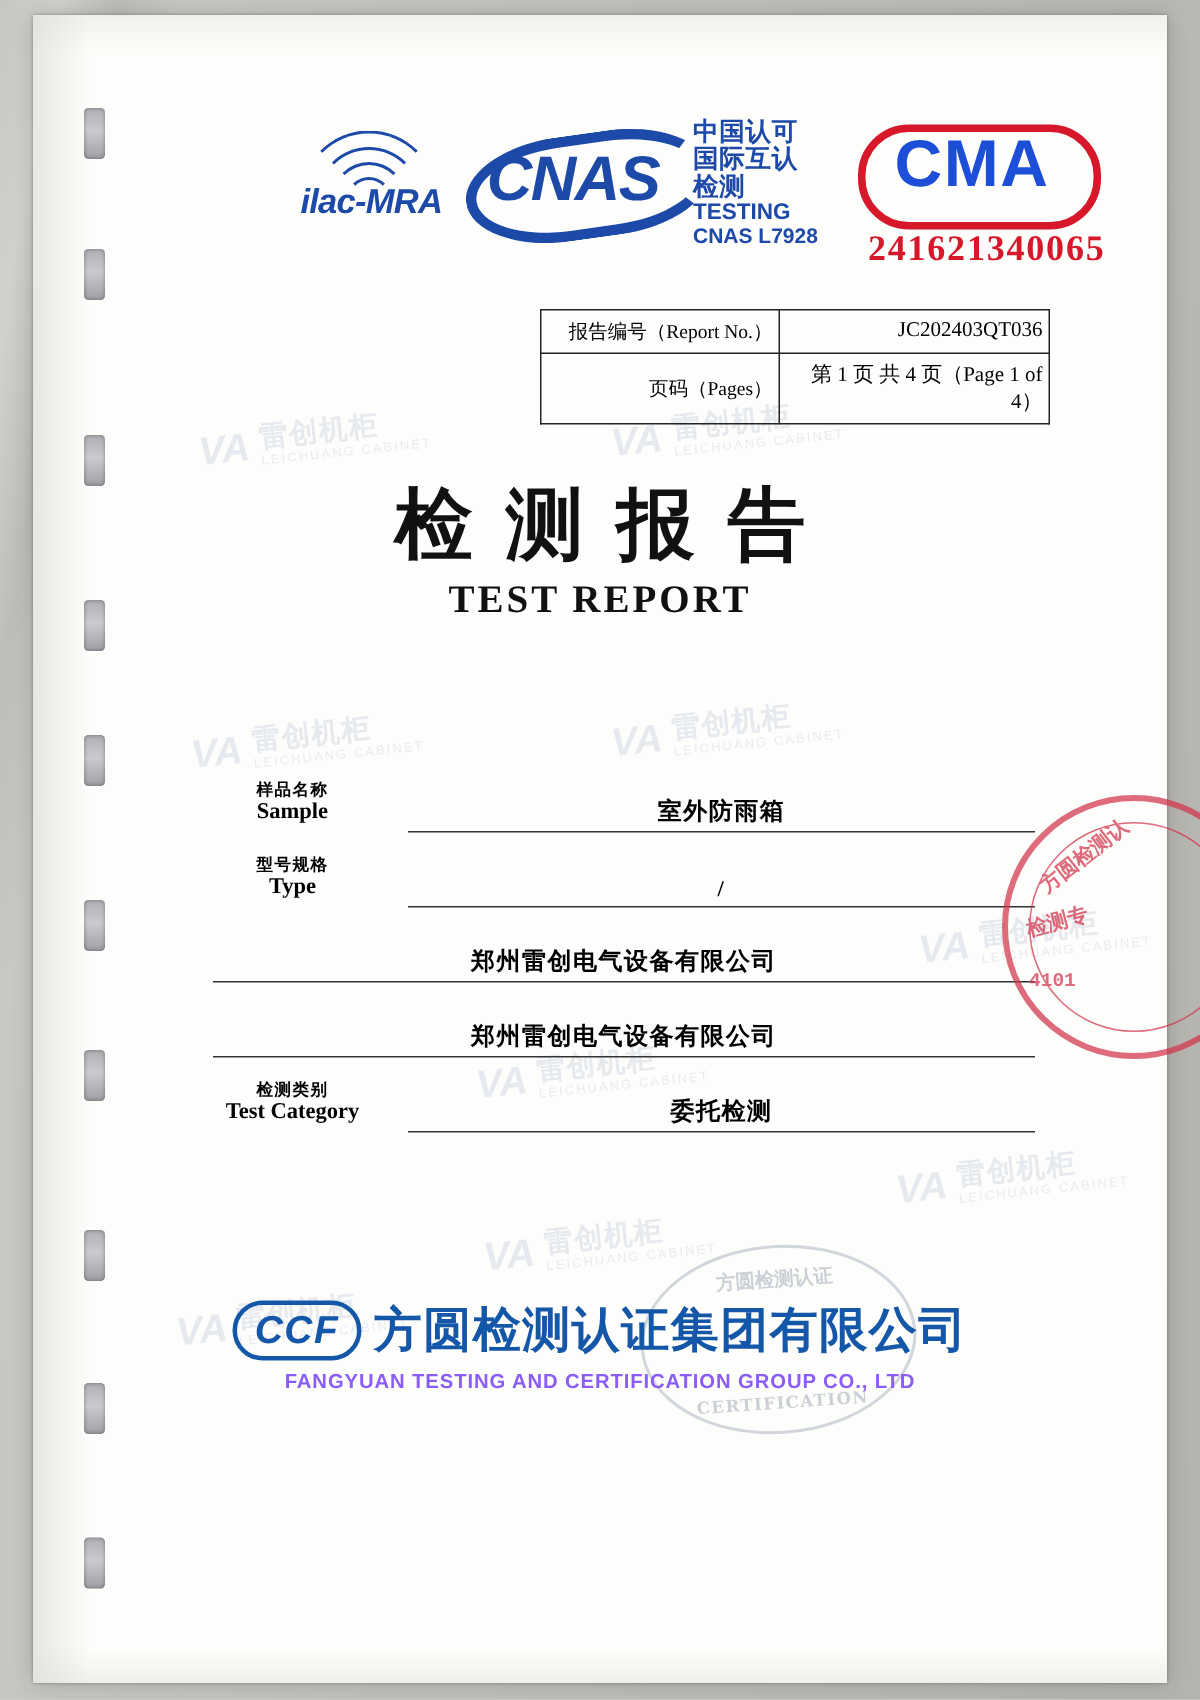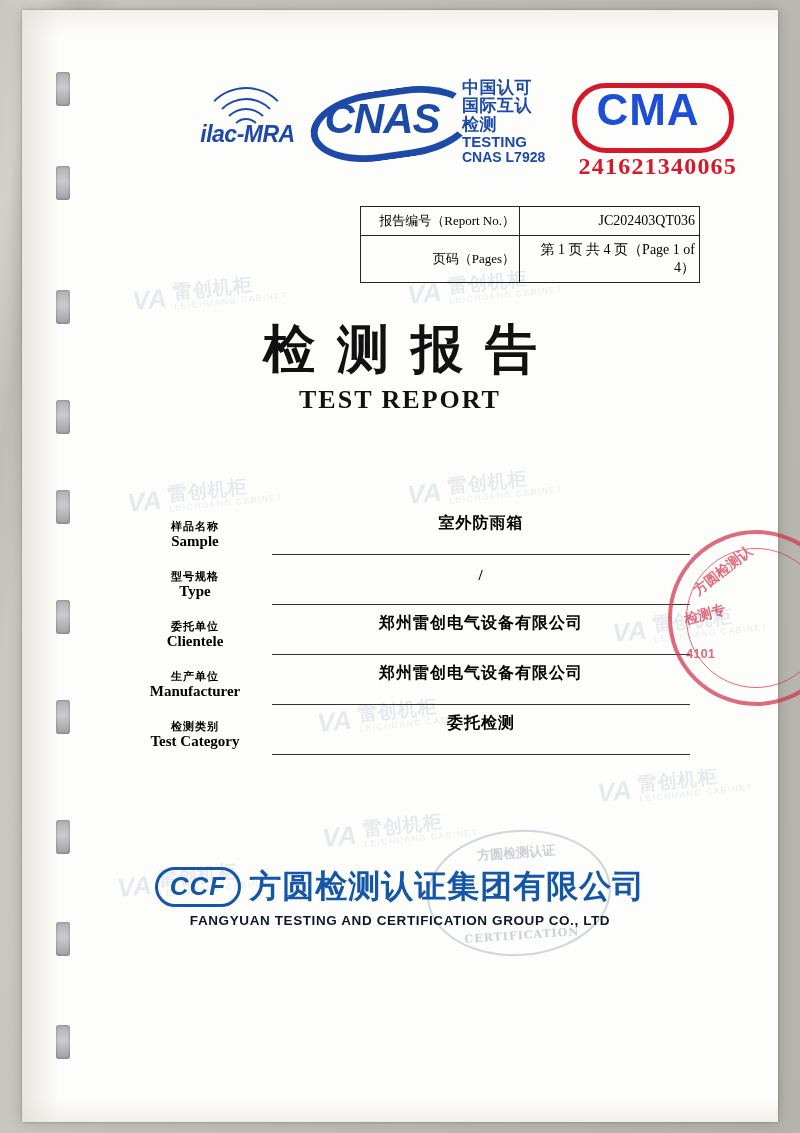--- a/index.html
+++ b/index.html
@@ -268,21 +268,21 @@
     font-size: 15px;
   }
   .field-value {
     flex: 1;
     margin-left: 12px;
     border-bottom: 1px solid #333;
     text-align: center;
     font-family: "DejaVu Serif", serif;
     font-weight: bold;
     font-size: 16px;
-    padding-bottom: 20px;
+    padding-bottom: 2px;
     letter-spacing: 1px;
   }
   .field-value.slash {
     font-family: "Liberation Serif", serif;
     font-size: 15px;
   }
 
   
   .footer {
     position: absolute;
@@ -315,21 +315,21 @@
     font-weight: bold;
     font-size: 32px;
     color: #1457a8;
     letter-spacing: 1px;
   }
   .footer .en-name {
     margin-top: 4px;
     font-family: "Liberation Sans", sans-serif;
     font-weight: bold;
     font-size: 13.5px;
-    color: #0f172a;
+    color: #8b5cf6;
     letter-spacing: 0.6px;
   }
 
   
   .stamp {
     position: absolute;
     right: -66px;
     top: 520px;
     width: 168px;
     height: 168px;
@@ -365,21 +365,21 @@
     font-family: "DejaVu Serif", serif;
     font-size: 14px;
     font-weight: bold;
     transform: rotate(-15deg);
     white-space: nowrap;
   }
   .stamp .s3 {
     position: absolute;
     left: 14px;
     top: 112px;
-    font-family: Liberation Sans, sans-serif;
+    font-family: Liberation Mono, monospace;
     font-size: 13px;
     font-weight: bold;
     white-space: nowrap;
   }
 
   
   .oval-stamp {
     position: absolute;
     left: 405px;
     top: 820px;
@@ -579,32 +579,24 @@
 
       <div class="field-row">
         <div class="field-label">
           <span class="cn">型号规格</span>
           <span class="en">Type</span>
         </div>
         <div class="field-value slash">/</div>
       </div>
 
       <div class="field-row">
-        <div class="field-label">
-          <span class="cn">委托单位</span>
-          <span class="en">Clientele</span>
-        </div>
         <div class="field-value">郑州雷创电气设备有限公司</div>
       </div>
 
       <div class="field-row">
-        <div class="field-label">
-          <span class="cn">生产单位</span>
-          <span class="en">Manufacturer</span>
-        </div>
         <div class="field-value">郑州雷创电气设备有限公司</div>
       </div>
 
       <div class="field-row">
         <div class="field-label">
           <span class="cn">检测类别</span>
           <span class="en">Test Category</span>
         </div>
         <div class="field-value">委托检测</div>
       </div>

